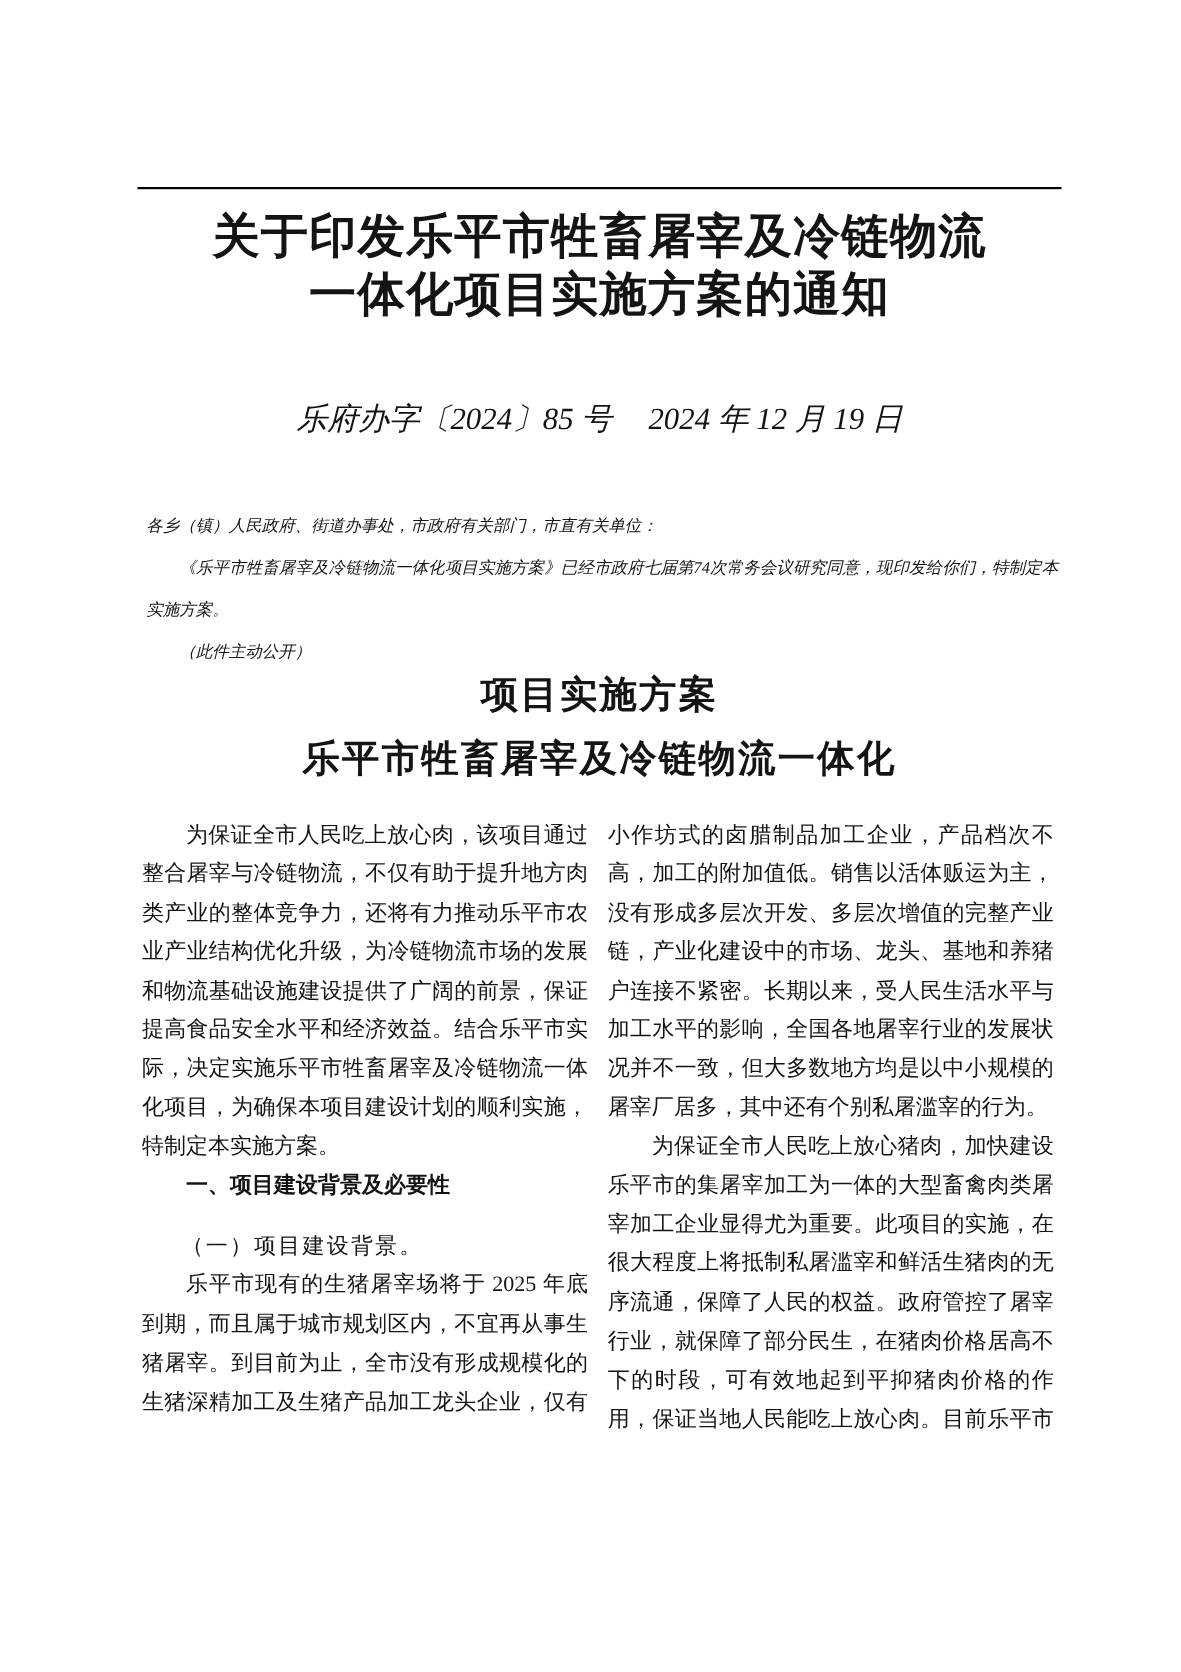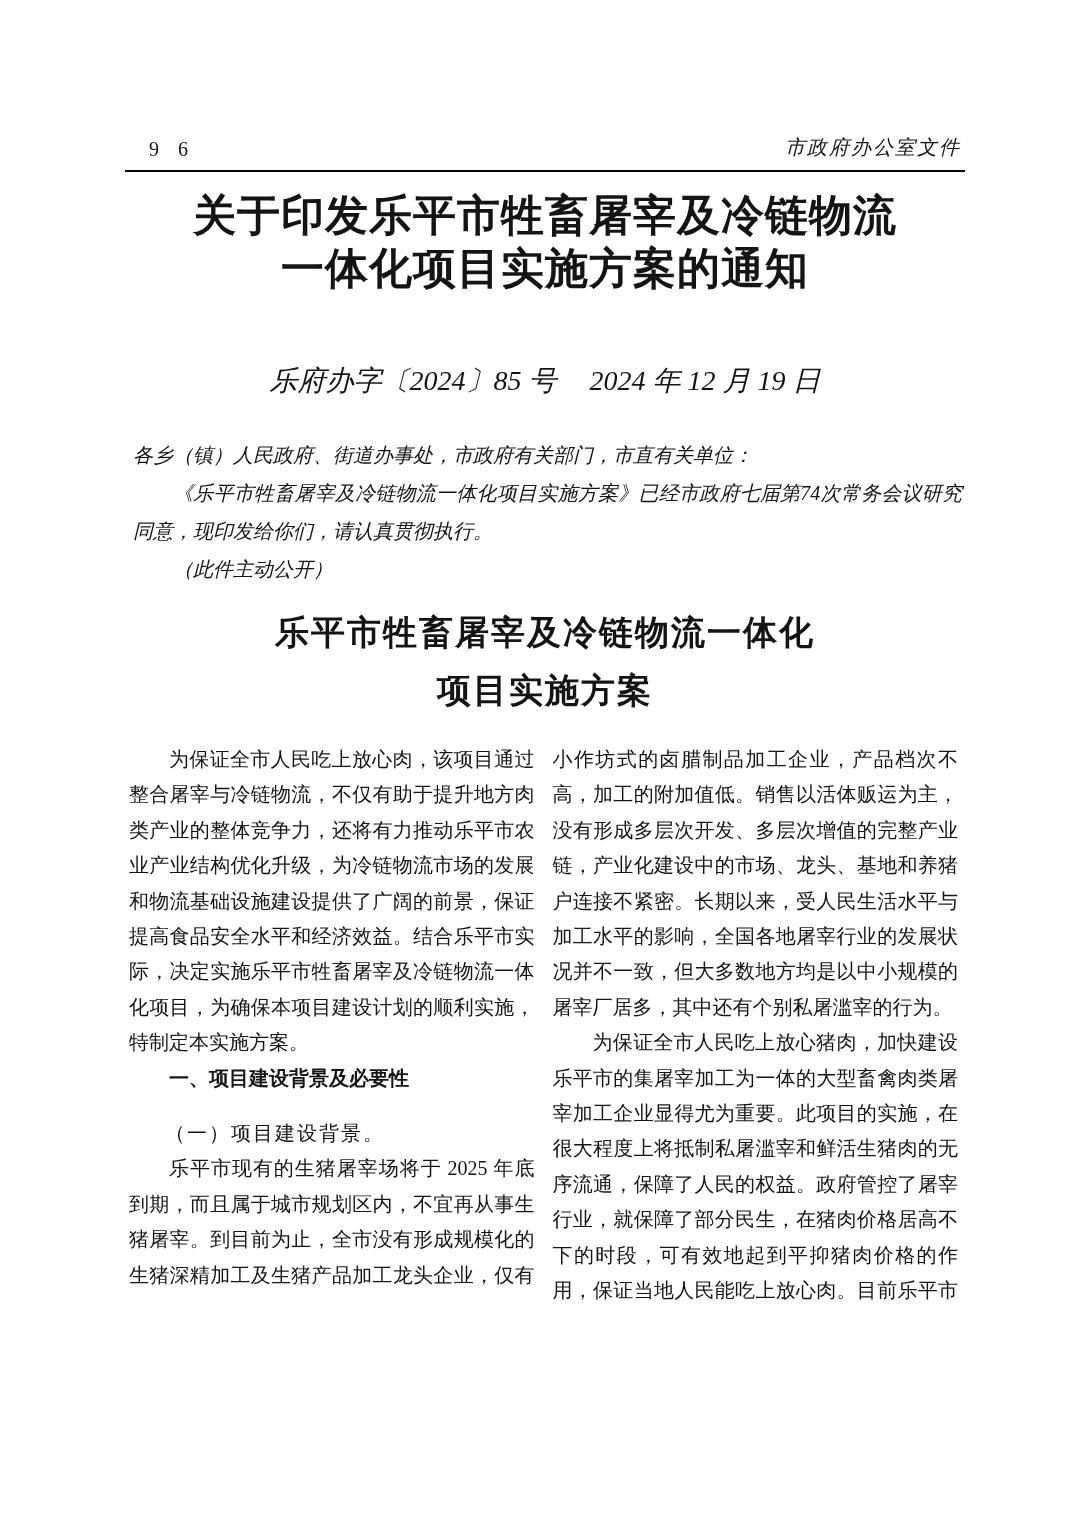--- a/index.html
+++ b/index.html
@@ -50,24 +50,24 @@
   .doc-number-line{
     position:absolute; left:125px; top:362px; width:840px;
     text-align:center;
     font-family: var(--serif);
     font-style: italic;
     font-size:28px;
   }
   .doc-number-line .doc-date{ margin-left:26px; }
   
   .notice-body{
-    position:absolute; left:133px; top:436px; width:829px;
+    position:absolute; left:133px; top:460px; width:829px;
     font-family: var(--serif);
     font-style: italic;
-    font-size:20px; line-height:38px;
+    font-size:15px; line-height:38px;
     text-align:justify;
   }
   .notice-body p{ margin:0; }
   .notice-body .indent{ text-indent:2em; }
   
   .plan-title{
     position:absolute; left:125px; top:603px; width:840px;
     text-align:center;
     font-family: var(--sans);
     font-weight:bold;
@@ -93,45 +93,41 @@
     text-indent:1.8em;
     letter-spacing:2px;
     margin-top:20px;
   }
 </style>
 </head>
 <body>
 
 <div class="page">
 
-  <div class="running-header">
-    <span class="page-number">9 6</span>
-    <span class="header-label">市政府办公室文件</span>
-  </div>
   <div class="header-rule"></div>
 
   <div class="notice-title">
     <div>关于印发乐平市牲畜屠宰及冷链物流</div>
     <div>一体化项目实施方案的通知</div>
   </div>
 
   <div class="doc-number-line">
     <span class="doc-number">乐府办字〔2024〕85 号</span>
     <span class="doc-date">2024 年 12 月 19 日</span>
   </div>
 
   <div class="notice-body">
     <p>各乡（镇）人民政府、街道办事处，市政府有关部门，市直有关单位：</p>
-    <p class="indent">《乐平市牲畜屠宰及冷链物流一体化项目实施方案》已经市政府七届第74次常务会议研究同意，现印发给你们，请认真贯彻执行。</p>
+    <p class="indent">《乐平市牲畜屠宰及冷链物流一体化项目实施方案》已经市政府七届第74次常务会议研究同意，现印发给你们，特制定本实施方案。</p>
     <p class="indent">（此件主动公开）</p>
   </div>
 
   <div class="plan-title">
+    <div>项目实施方案</div>
     <div>乐平市牲畜屠宰及冷链物流一体化</div>
-    <div>项目实施方案</div>
   </div>
 
   <div class="plan-body">
       <p class="block-paragraph">为保证全市人民吃上放心肉，该项目通过整合屠宰与冷链物流，不仅有助于提升地方肉类产业的整体竞争力，还将有力推动乐平市农业产业结构优化升级，为冷链物流市场的发展和物流基础设施建设提供了广阔的前景，保证提高食品安全水平和经济效益。结合乐平市实际，决定实施乐平市牲畜屠宰及冷链物流一体化项目，为确保本项目建设计划的顺利实施，特制定本实施方案。</p>
       <p class="block-heading">一、项目建设背景及必要性</p>
       <p class="block-subheading">（一）项目建设背景。</p>
       <p class="block-paragraph">乐平市现有的生猪屠宰场将于 2025 年底到期，而且属于城市规划区内，不宜再从事生猪屠宰。到目前为止，全市没有形成规模化的生猪深精加工及生猪产品加工龙头企业，仅有小作坊式的卤腊制品加工企业，产品档次不高，加工的附加值低。销售以活体贩运为主，没有形成多层次开发、多层次增值的完整产业链，产业化建设中的市场、龙头、基地和养猪户连接不紧密。长期以来，受人民生活水平与加工水平的影响，全国各地屠宰行业的发展状况并不一致，但大多数地方均是以中小规模的屠宰厂居多，其中还有个别私屠滥宰的行为。</p>
       <p class="block-paragraph">为保证全市人民吃上放心猪肉，加快建设乐平市的集屠宰加工为一体的大型畜禽肉类屠宰加工企业显得尤为重要。此项目的实施，在很大程度上将抵制私屠滥宰和鲜活生猪肉的无序流通，保障了人民的权益。政府管控了屠宰行业，就保障了部分民生，在猪肉价格居高不下的时段，可有效地起到平抑猪肉价格的作用，保证当地人民能吃上放心肉。目前乐平市的二家生猪定点屠宰厂建设时间较早，且企业厂房</p>
     </div>
 

